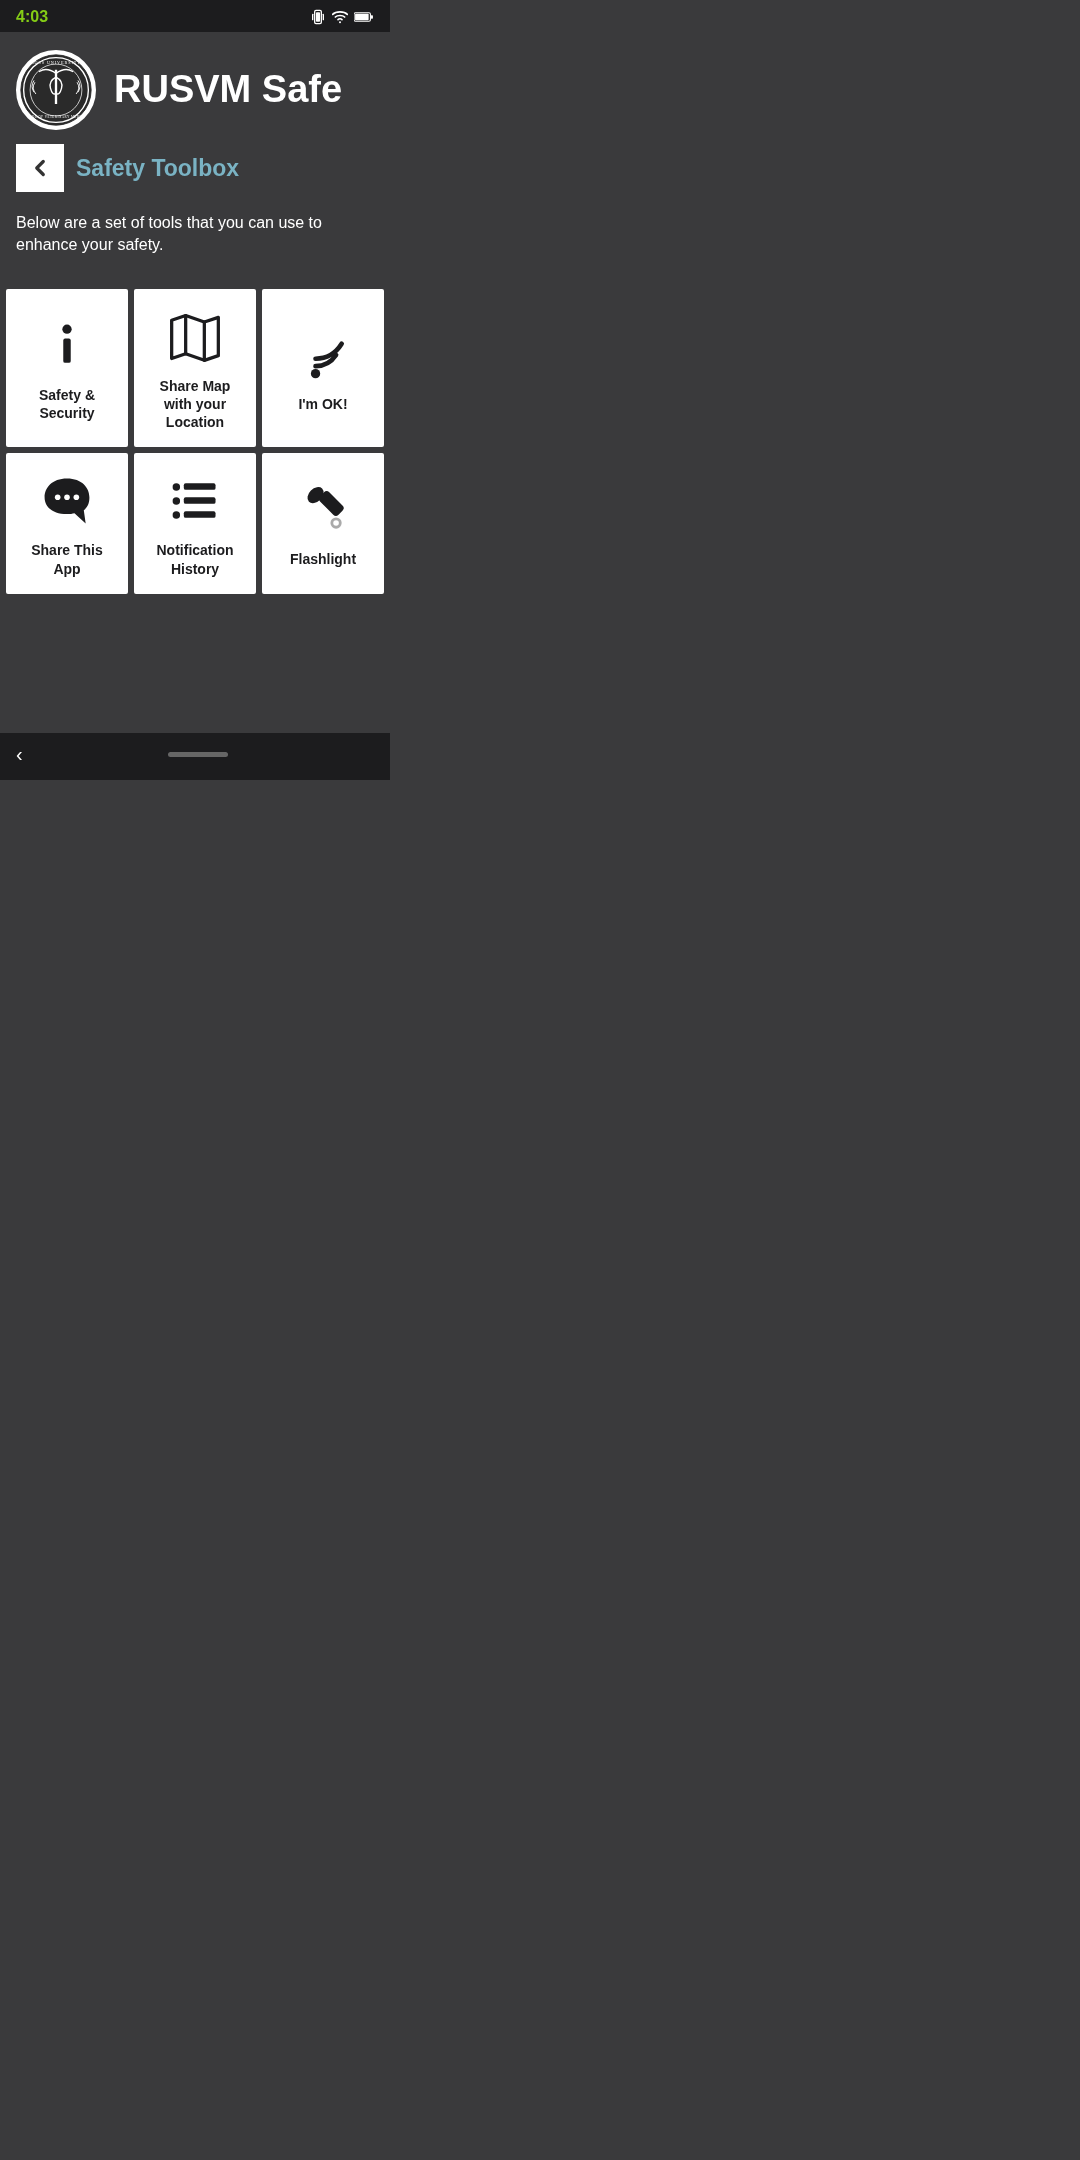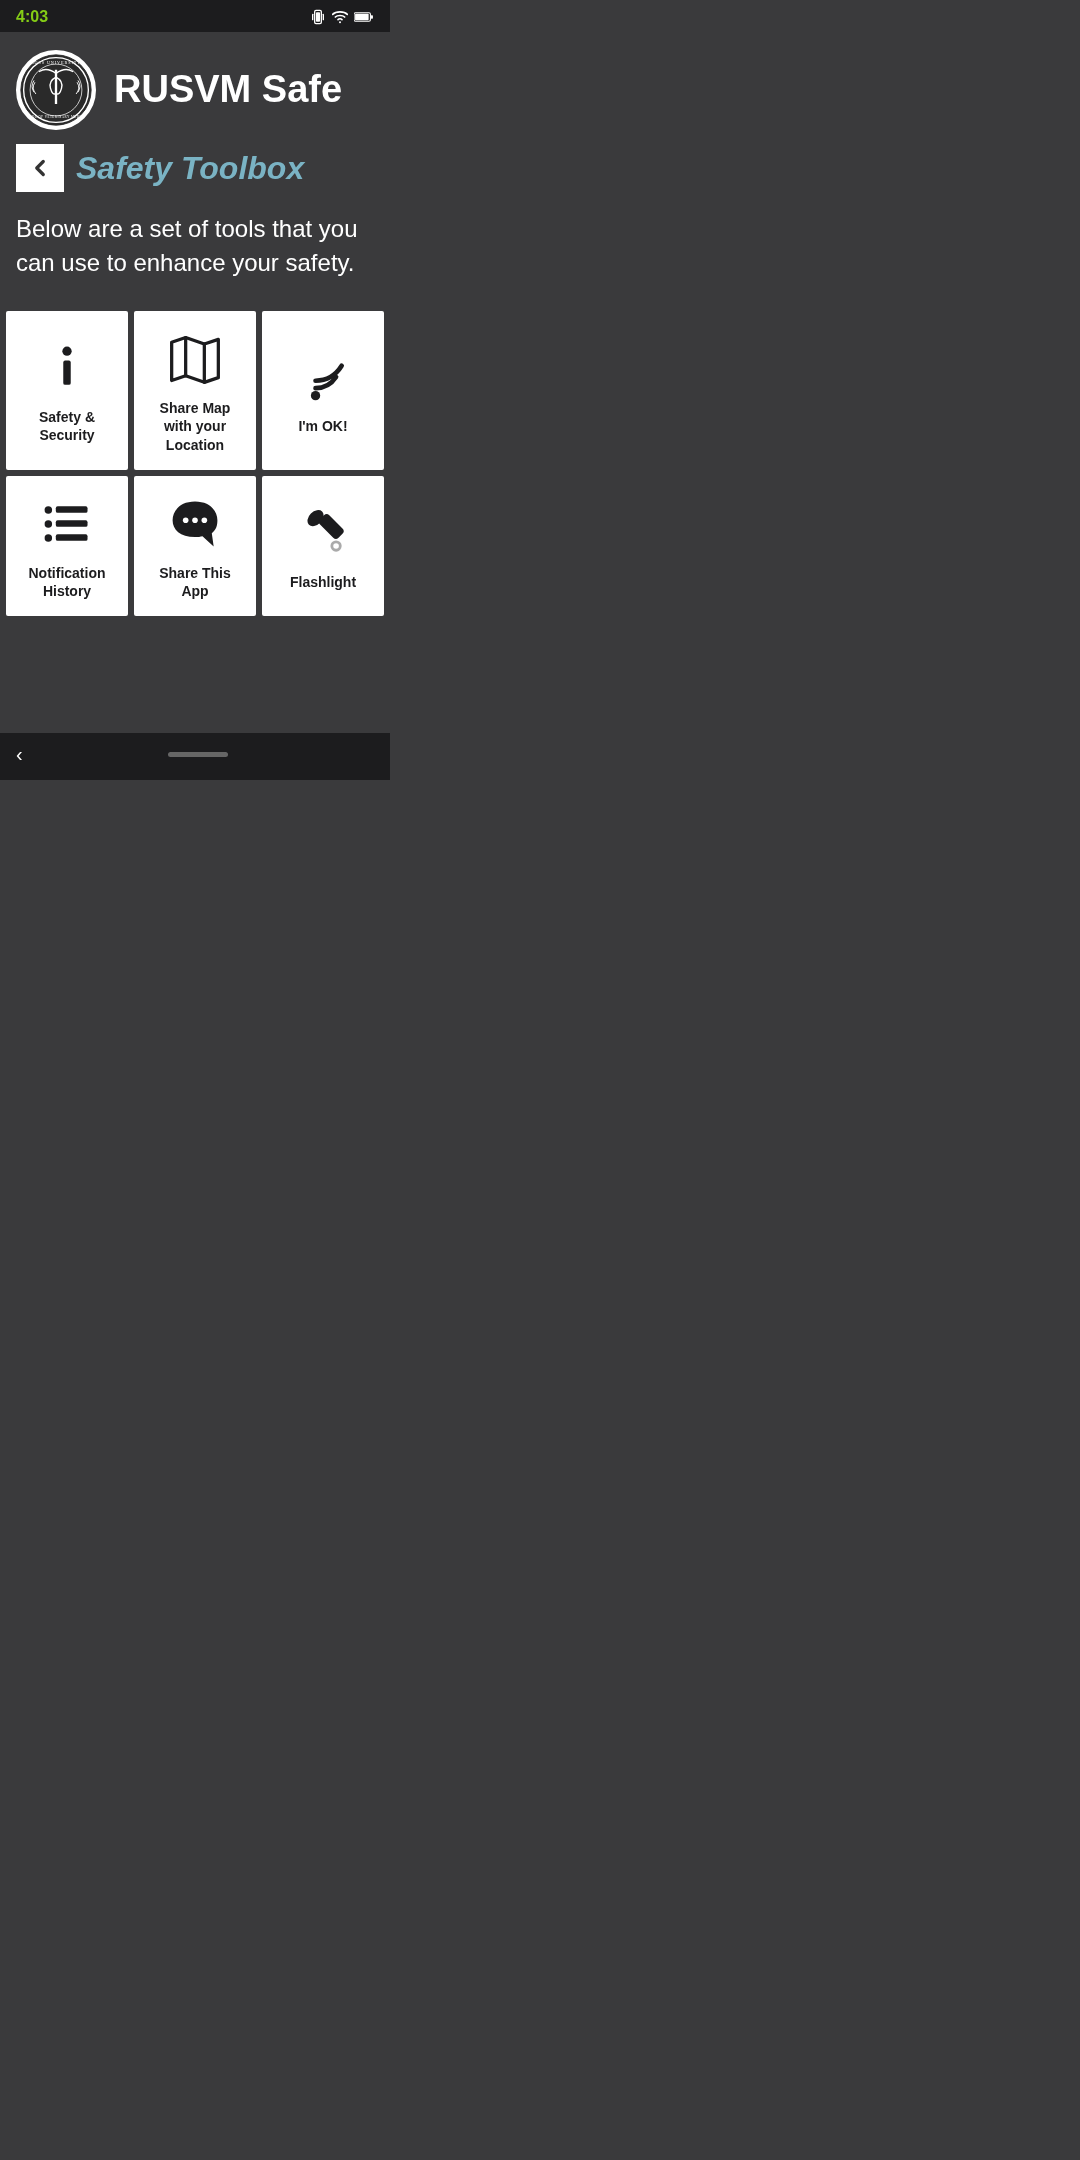--- a/index.html
+++ b/index.html
@@ -81,30 +81,29 @@
       align-items: center;
       justify-content: center;
       cursor: pointer;
       flex-shrink: 0;
     }
     .back-btn svg {
       width: 26px;
       height: 26px;
     }
     .section-title {
-      font-size: 32px;
+      font-size: 23px;
       font-weight: 700;
       color: #7ab3c4;
-      font-style: italic;
     }
 
     
     .description {
       padding: 10px 16px 16px;
-      font-size: 24px;
+      font-size: 16px;
       color: #fff;
       line-height: 1.4;
     }
 
     
     .grid {
       display: grid;
       grid-template-columns: repeat(3, 1fr);
       gap: 6px;
       padding: 16px 6px;
@@ -245,43 +244,43 @@
     <svg viewBox="0 0 60 60" fill="none">
       <circle cx="22" cy="50" r="5" fill="#1c1c1e"></circle>
       <path d="M22 42 Q36 42 44 30" stroke="#1c1c1e" stroke-width="5" fill="none" stroke-linecap="round"></path>
       <path d="M22 34 Q40 34 50 18" stroke="#1c1c1e" stroke-width="5" fill="none" stroke-linecap="round"></path>
     </svg>
     <span class="grid-item-label">I'm OK!</span>
   </div>
 
   <div class="grid-item">
     <svg viewBox="0 0 60 60" fill="#1c1c1e">
+      <path d="M30 6 C14 6 6 16 6 26 C6 36 14 44 30 44 C33 44 36 43.5 38 43 L50 54 L48 40 C53 36 54 31 54 26 C54 16 46 6 30 6Z"></path>
+      <circle cx="20" cy="26" r="3" fill="white"></circle>
+      <circle cx="30" cy="26" r="3" fill="white"></circle>
+      <circle cx="40" cy="26" r="3" fill="white"></circle>
+    </svg>
+    <span class="grid-item-label">Share This App</span>
+  </div>
+
+  <div class="grid-item">
+    <svg viewBox="0 0 60 60" fill="#1c1c1e">
 
       <circle cx="10" cy="15" r="4"></circle>
       <rect x="18" y="11" width="34" height="7" rx="2"></rect>
       <circle cx="10" cy="30" r="4"></circle>
       <rect x="18" y="26" width="34" height="7" rx="2"></rect>
       <circle cx="10" cy="45" r="4"></circle>
       <rect x="18" y="41" width="34" height="7" rx="2"></rect>
     </svg>
     <span class="grid-item-label">Notification History</span>
   </div>
 
   <div class="grid-item">
     <svg viewBox="0 0 60 60" fill="#1c1c1e">
-      <path d="M30 6 C14 6 6 16 6 26 C6 36 14 44 30 44 C33 44 36 43.5 38 43 L50 54 L48 40 C53 36 54 31 54 26 C54 16 46 6 30 6Z"></path>
-      <circle cx="20" cy="26" r="3" fill="white"></circle>
-      <circle cx="30" cy="26" r="3" fill="white"></circle>
-      <circle cx="40" cy="26" r="3" fill="white"></circle>
-    </svg>
-    <span class="grid-item-label">Share This App</span>
-  </div>
-
-  <div class="grid-item">
-    <svg viewBox="0 0 60 60" fill="#1c1c1e">
 
       <ellipse cx="22" cy="14" rx="10" ry="7" transform="rotate(-45 22 14)" fill="#1c1c1e"></ellipse>
       <rect x="24" y="18" width="14" height="28" rx="4" transform="rotate(-45 24 18)" fill="#1c1c1e"></rect>
       <ellipse cx="44" cy="44" rx="6" ry="6" fill="#aaa"></ellipse>
       <ellipse cx="44" cy="44" rx="3" ry="3" fill="#fff"></ellipse>
     </svg>
     <span class="grid-item-label">Flashlight</span>
   </div>
 
 </div>

